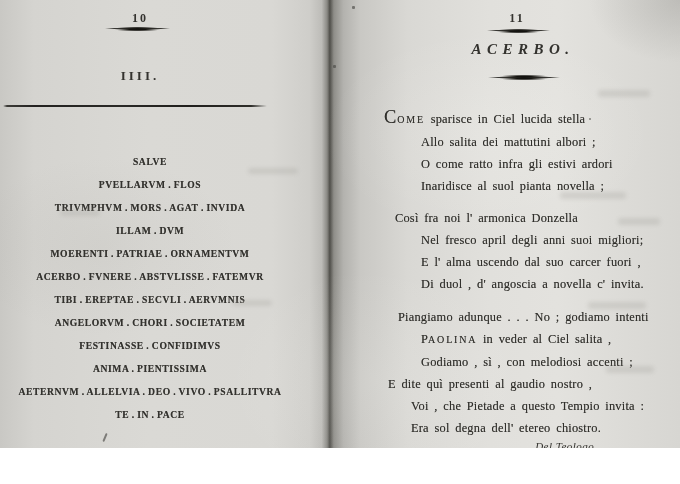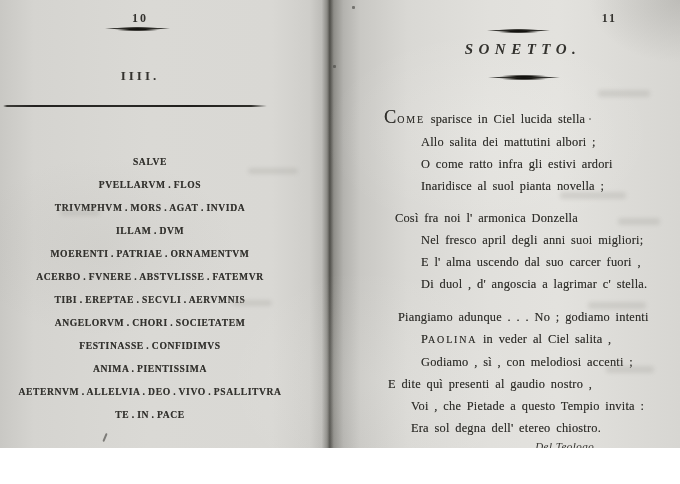--- a/index.html
+++ b/index.html
@@ -99,37 +99,37 @@
       <div class="latin-line">AETERNVM . ALLELVIA . DEO . VIVO . PSALLITVRA</div>
       <div class="latin-line">TE . IN . PACE</div>
     </div>
 
     <div class="rule-long" style="top:459px;left:3px;width:262px;"></div>
   </div>
 
   <div class="gutter-line"></div>
 
   <div>
-    <div class="pagenum" style="top:11px;left:417px;width:200px;text-align:right;">11</div>
+    <div class="pagenum" style="top:11px;left:417px;width:200px;text-align:center;">11</div>
     <div class="rule-tapered" style="top:29px;left:487px;width:63px;"></div>
 
-    <div class="title">SONETTO.</div>
+    <div class="title">ACERBO.</div>
     <div class="rule-tapered" style="top:75px;left:488px;width:72px;height:5px;"></div>
 
     <div class="poem">
 
       <div class="pline in0"><span class="lead-initial">C</span><span class="sc-run">OME</span><span> sparisce in Ciel lucida stella</span></div>
       <div class="pline in37">Allo salita dei mattutini albori ;</div>
       <div class="pline in37">O come ratto infra gli estivi ardori</div>
       <div class="pline in37">Inaridisce al suol pianta novella ;</div>
 
       <div class="pline in11 gap10">Così fra noi l' armonica Donzella</div>
       <div class="pline in37">Nel fresco april degli anni suoi migliori;</div>
       <div class="pline in37">E l' alma uscendo dal suo carcer fuori ,</div>
-      <div class="pline in37">Di duol , d' angoscia a lagrimar c' stella.</div>
+      <div class="pline in37">Di duol , d' angoscia a novella c' invita.</div>
 
       <div class="pline in14 gap11">Piangiamo adunque . . . No ; godiamo intenti</div>
       <div class="pline in37"><span class="cap-sc">P</span><span class="sc-run">AOLINA</span><span> in veder al Ciel salita ,</span></div>
       <div class="pline in37">Godiamo , sì , con melodiosi accenti ;</div>
 
       <div class="pline in4 gap8">E dite quì presenti al gaudio nostro ,</div>
       <div class="pline in27">Voi , che Pietade a questo Tempio invita :</div>
       <div class="pline in27">Era sol degna dell' etereo chiostro.</div>
     </div>
 

